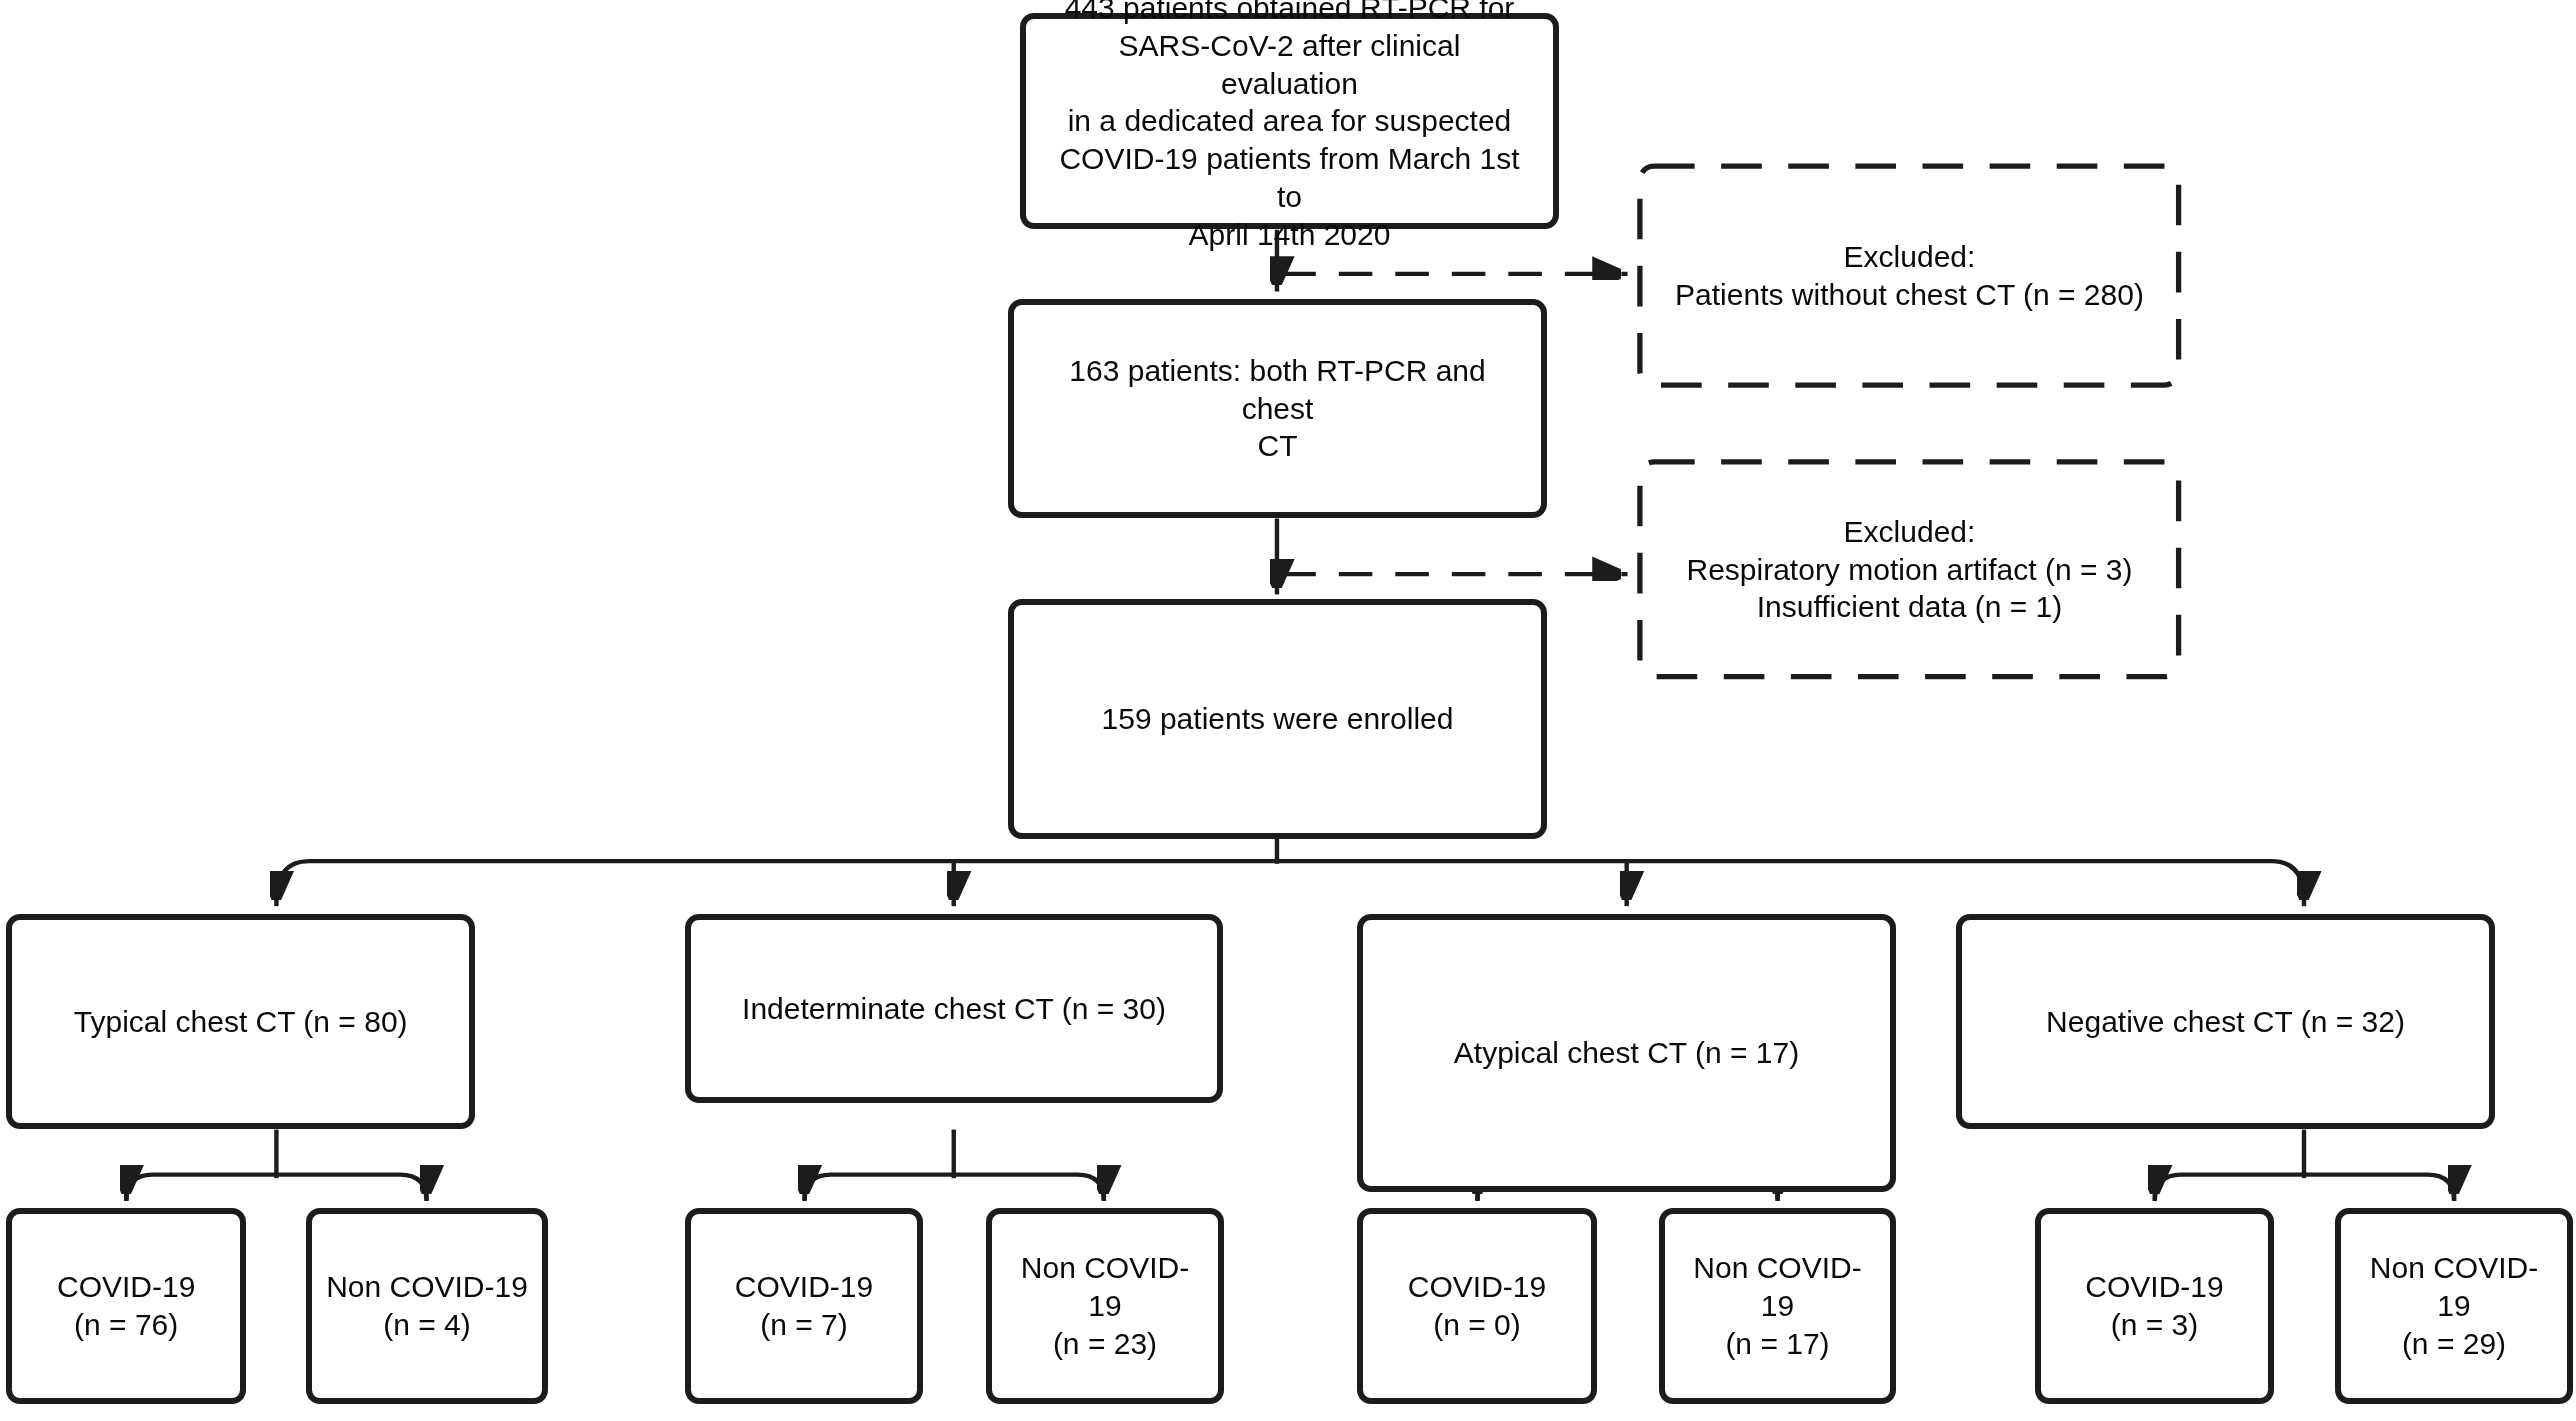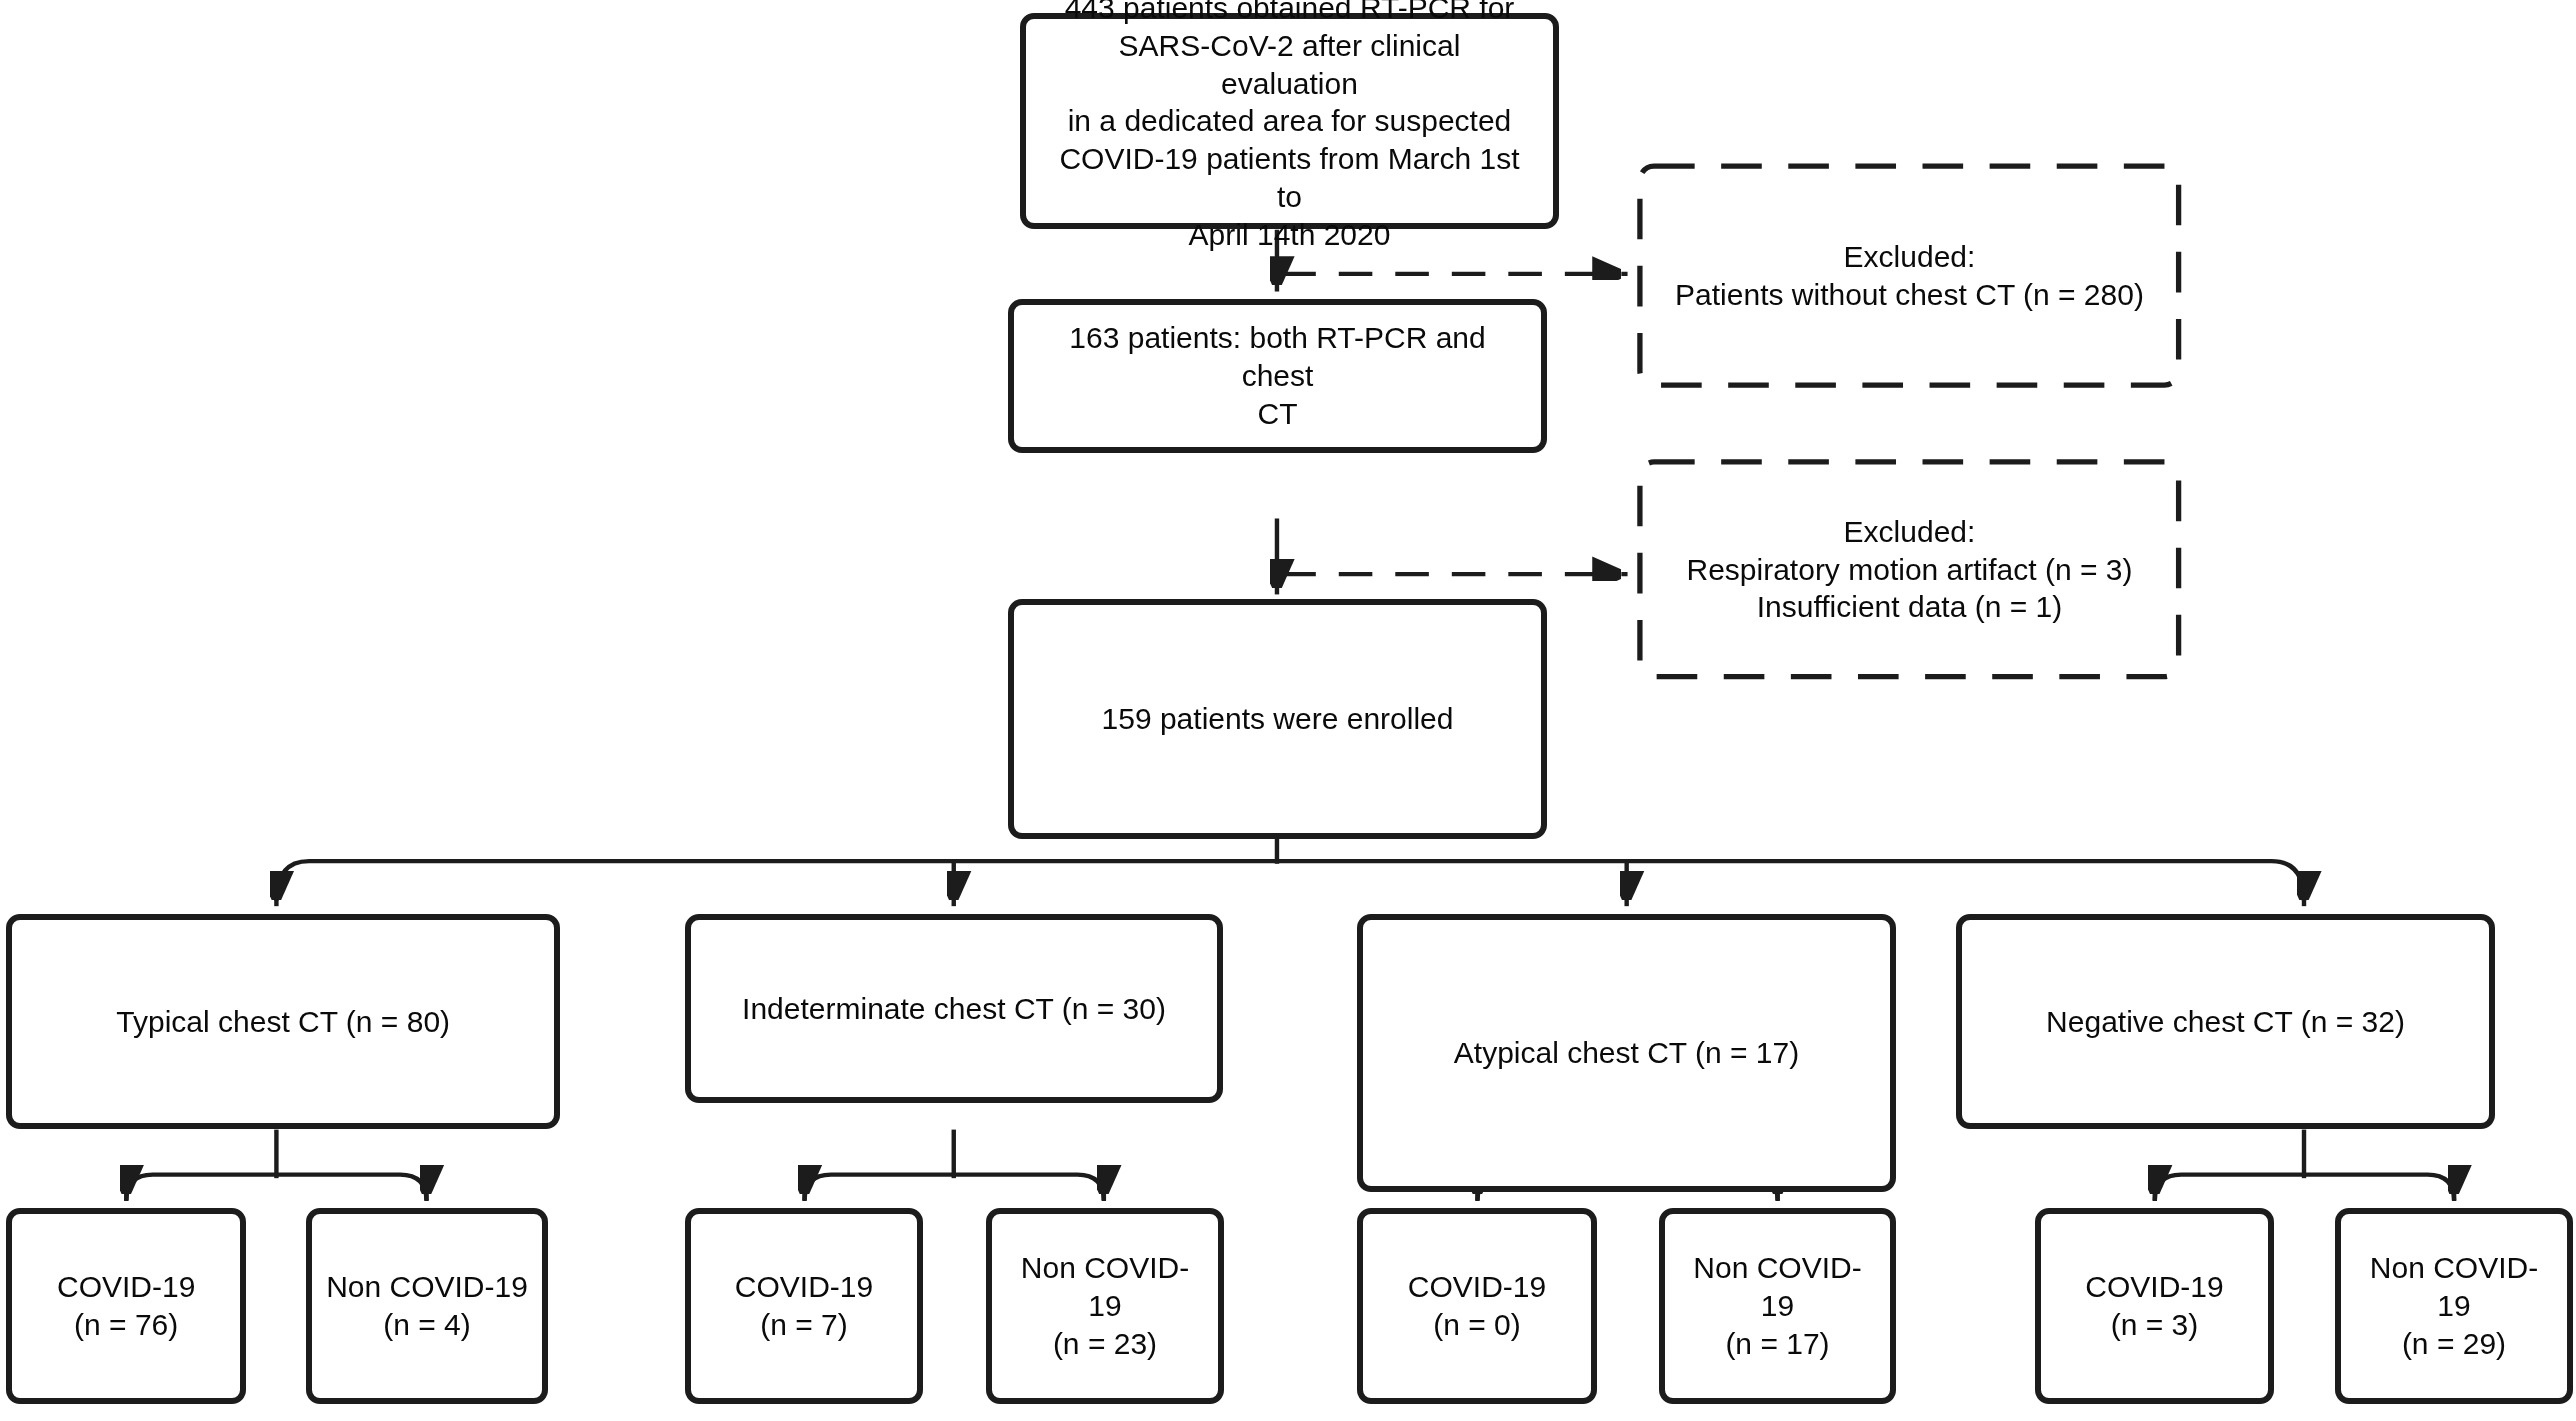--- a/index.html
+++ b/index.html
@@ -30,27 +30,27 @@
     font-size: 30px;
     line-height: 1.26;
     padding: 10.6px 23px;
   }
   .box.dashed-overlay {
     border: none;
     background: transparent;
   }
   
   #b-top      { left: 1008px; top: 13.2px;  width: 539px; height: 216px; margin-left: 12px; }
-  #b-163      { left: 1008px; top: 299px; width: 539px; height: 154px; }
+  #b-163      { left: 1008px; top: 299px; width: 539px; height: 219px; }
   #b-159      { left: 1008px; top: 599px; width: 539px; height: 240px; }
   
   #b-ex1      { left: 1640px; top: 166px; width: 539px; height: 219px; }
   #b-ex2      { left: 1640px; top: 462px; width: 539px; height: 215px; }
   
-  #b-cat1     { left: 6.2px;    top: 914px; width: 554px; height: 215px; }
+  #b-cat1     { left: 6.2px;    top: 914px; width: 469px; height: 215px; }
   #b-cat2     { left: 685px;  top: 914px; width: 538px; height: 189px; }
   #b-cat3     { left: 1357px; top: 914px; width: 539px; height: 278px; }
   #b-cat4     { left: 1956px; top: 914px; width: 539px; height: 215px; }
   
   .outcome    { padding: 10.6px 12.4px; }
   #b-p1a { left: 6.2px;    top: 1208px; width: 240px; height: 196px; }
   #b-p1b { left: 306px;  top: 1208px; width: 242px; height: 196px; }
   #b-p2a { left: 685px;  top: 1208px; width: 238px; height: 196px; }
   #b-p2b { left: 986px; top: 1208px; width: 238px; height: 196px; }
   #b-p3a { left: 1357px; top: 1208px; width: 240px; height: 196px; }

